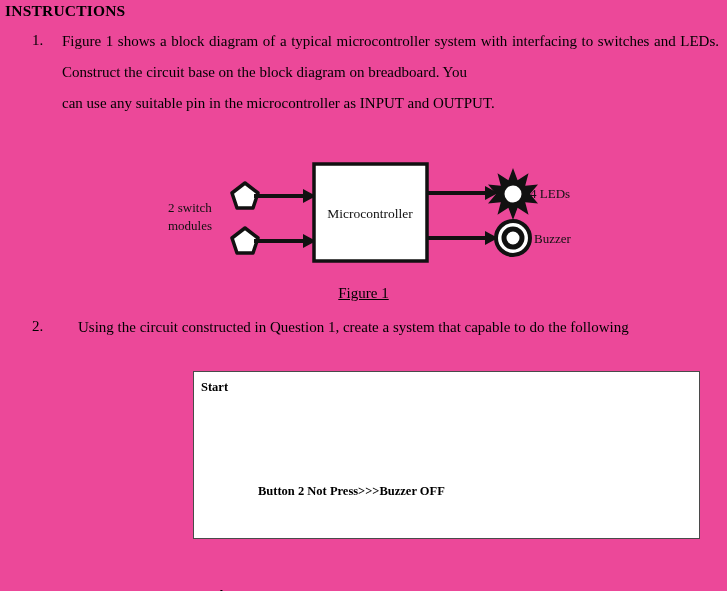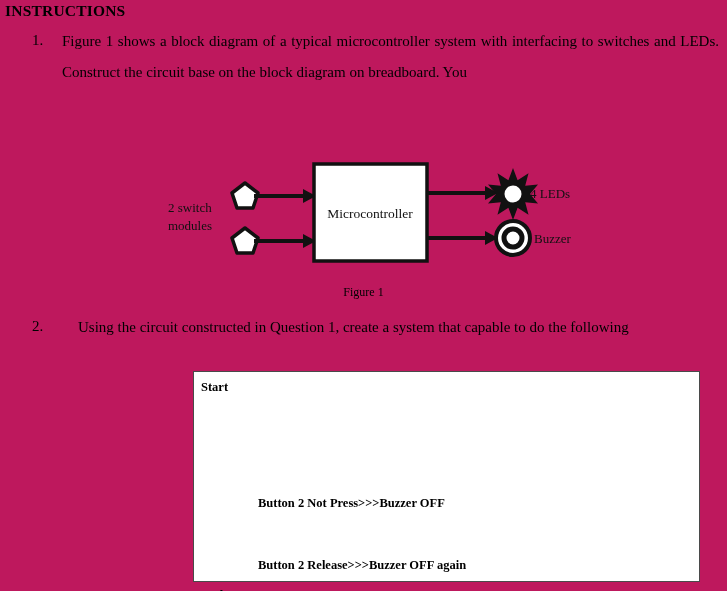--- a/index.html
+++ b/index.html
@@ -4,21 +4,21 @@
 <style>
   html, body {
     margin: 0;
     padding: 0;
     background: #ffffff;
   }
   #page {
     position: relative;
     width: 727px;
     height: 591px;
-    background: #be185d;
+    background: #ec4899;
     overflow: hidden;
     font-family: "Liberation Serif", "DejaVu Serif", serif;
     color: #000000;
   }
 
   
   .heading {
     position: absolute;
     left: 5px;
     top: 2px;
@@ -60,21 +60,22 @@
     height: 160px;
   }
   #figure svg { display: block; }
 
   .fig-caption {
     position: absolute;
     left: 0;
     top: 285px;
     width: 727px;
     text-align: center;
-    font-size: 12px;
+    font-size: 15px;
+    text-decoration: underline;
   }
 
   
   #pseudo-box {
     position: absolute;
     left: 193px;
     top: 371px;
     width: 507px;
     height: 211px;
     border: 1.5px solid #4a4a4a;
@@ -95,20 +96,21 @@
 </head>
 <body>
 
 <div id="page">
 
   <div class="heading">INSTRUCTIONS</div>
 
   <div class="item-num" id="item1-num">1.</div>
   <div class="item-body" id="item1-body">
     <span>Figure 1 shows a block diagram of a typical microcontroller system with interfacing to switches and LEDs. Construct the circuit base on the block diagram on breadboard. You</span>
+    <span class="lastline">can use any suitable pin in the microcontroller as INPUT and OUTPUT.</span>
   </div>
 
   <div id="figure">
     <svg width="727" height="160" viewBox="0 0 727 160" xmlns="http://www.w3.org/2000/svg">
 
       <text x="168" y="62" font-family="Liberation Serif, DejaVu Serif, serif" font-size="13" fill="#111">2 switch</text>
       <text x="168" y="80" font-family="Liberation Serif, DejaVu Serif, serif" font-size="13" fill="#111">modules</text>
 
       <g>
         <polygon points="245,33 258,43 253,58 237,58 232,43" fill="#ffffff" stroke="#111111" stroke-width="3.5" stroke-linejoin="round"></polygon>
@@ -157,20 +159,19 @@
     </svg>
   </div>
 
   <div class="fig-caption">Figure 1</div>
 
   <div class="item-num" id="item2-num">2.</div>
   <div class="item-body" id="item2-body">
     <span>Using the circuit constructed in Question 1, create a system that capable to do the following</span>
   </div>
 
-  <div id="pseudo-box" style="height: 211px;">
+  <div id="pseudo-box" style="height: 168px;">
     <div class="code-line code-start">Start</div>
-    <div class="code-line code-body" style="top:124px">Button 2 Not Press&gt;&gt;&gt;Buzzer OFF</div>
-    <div class="code-line code-body" style="top:186px">Button 2 Release&gt;&gt;&gt;Buzzer OFF again</div>
+    <div class="code-line code-body" style="top:112px">Button 2 Not Press&gt;&gt;&gt;Buzzer OFF</div>
     <div class="code-line code-end" style="top:216px">End</div>
   </div>
 
 </div>
 
 </body></html>

